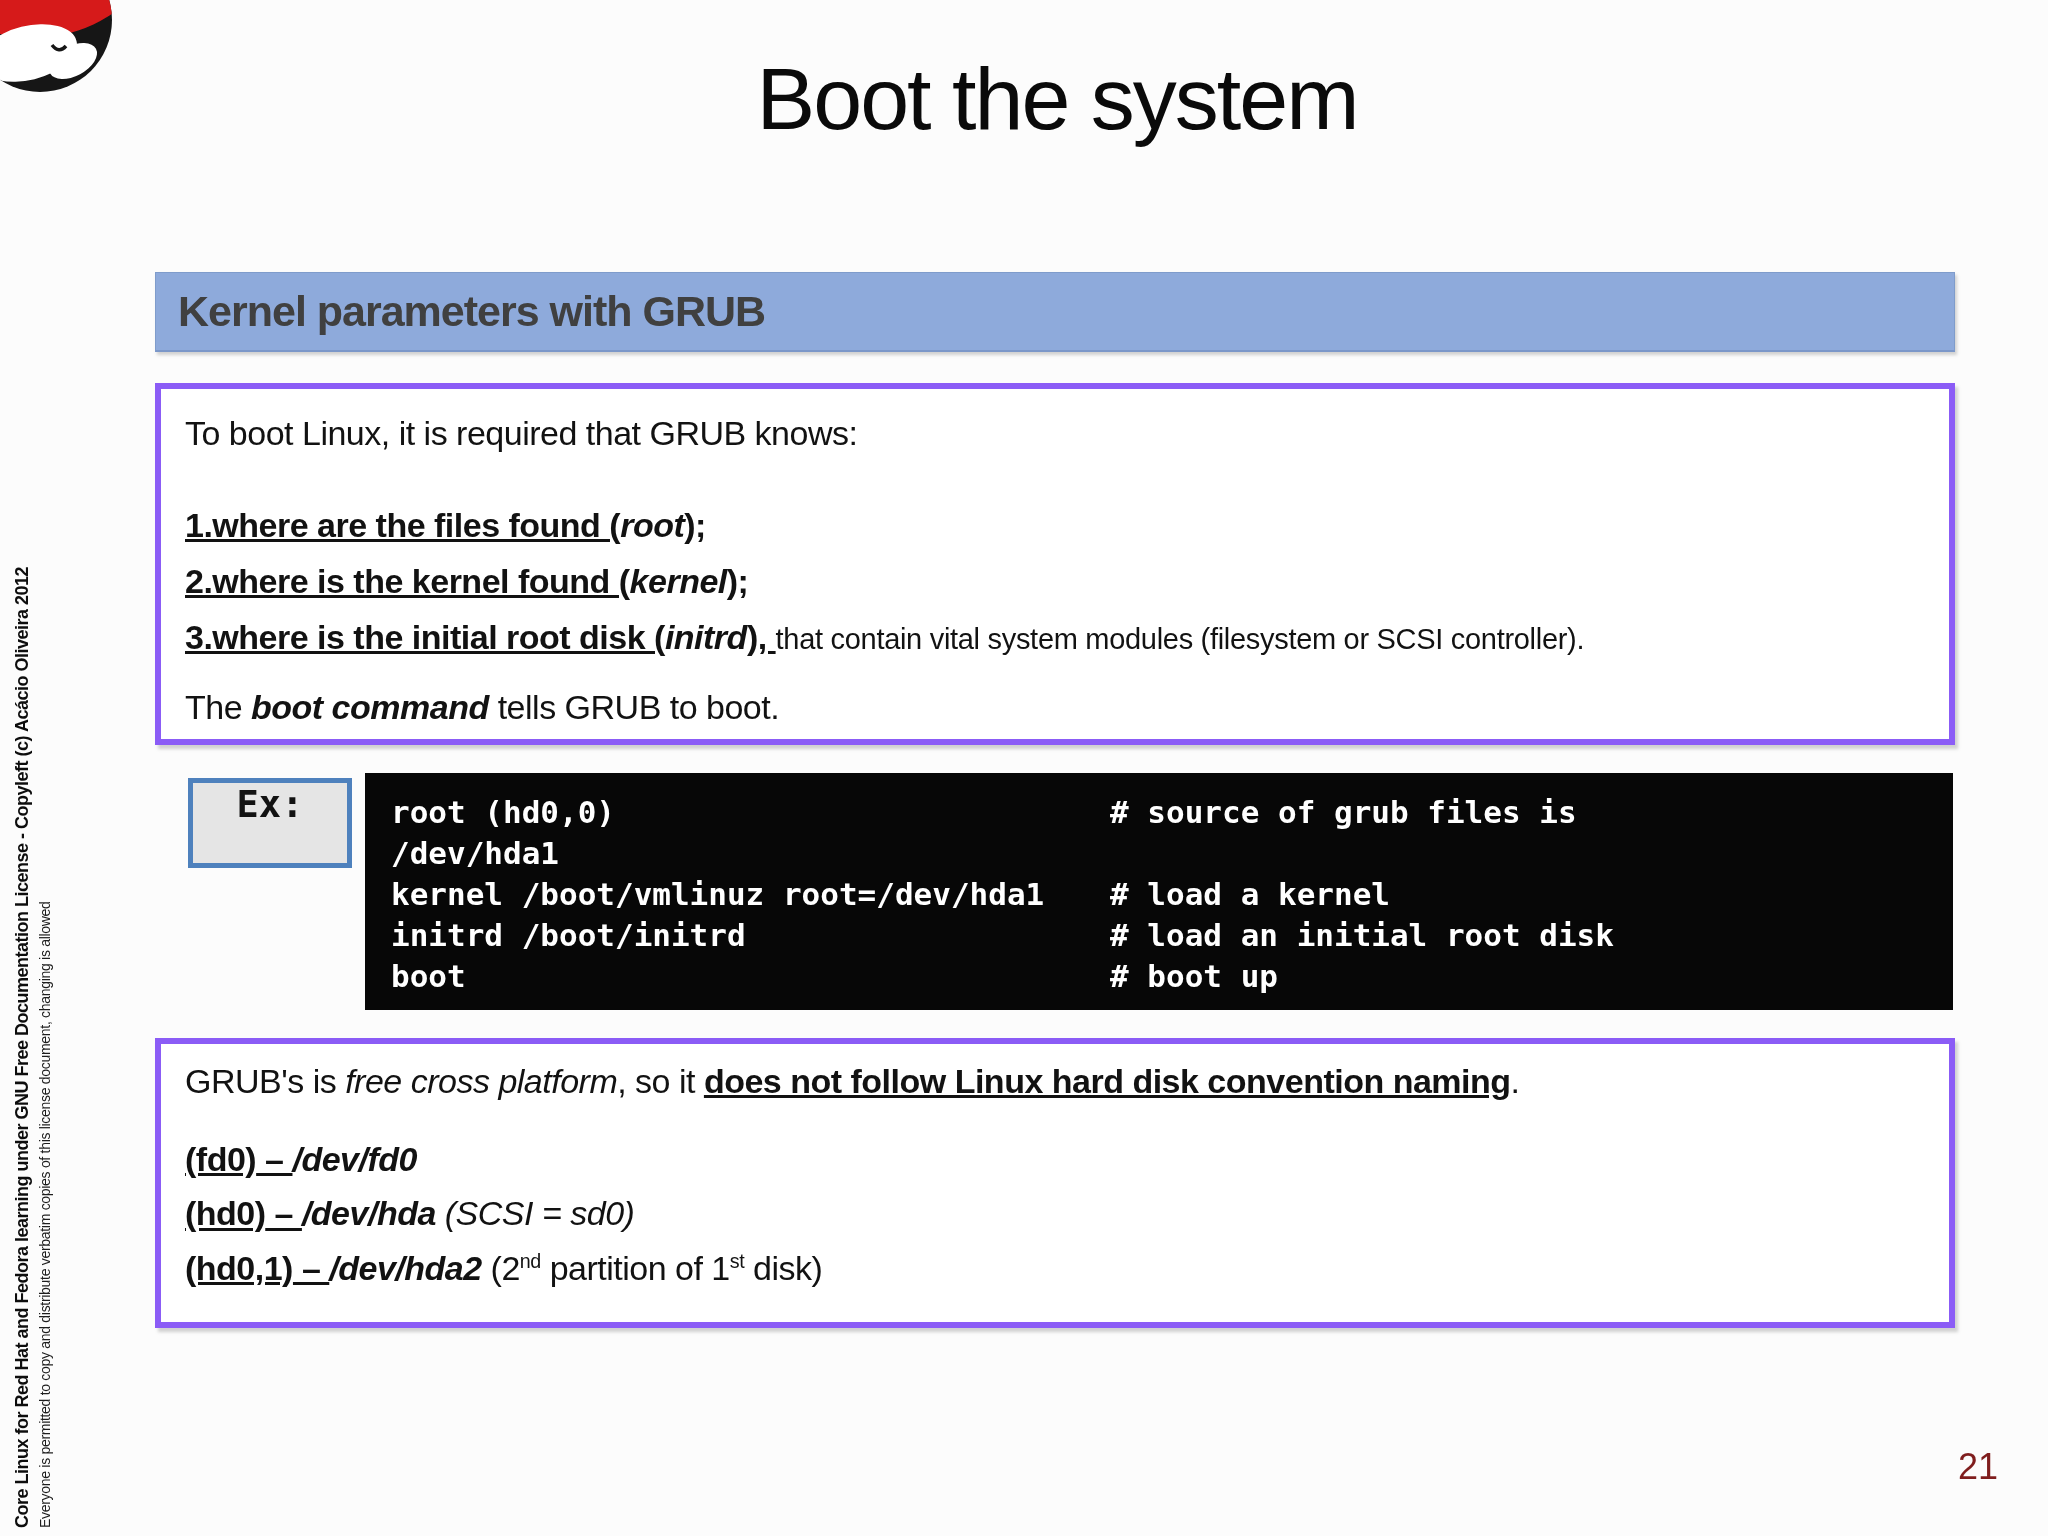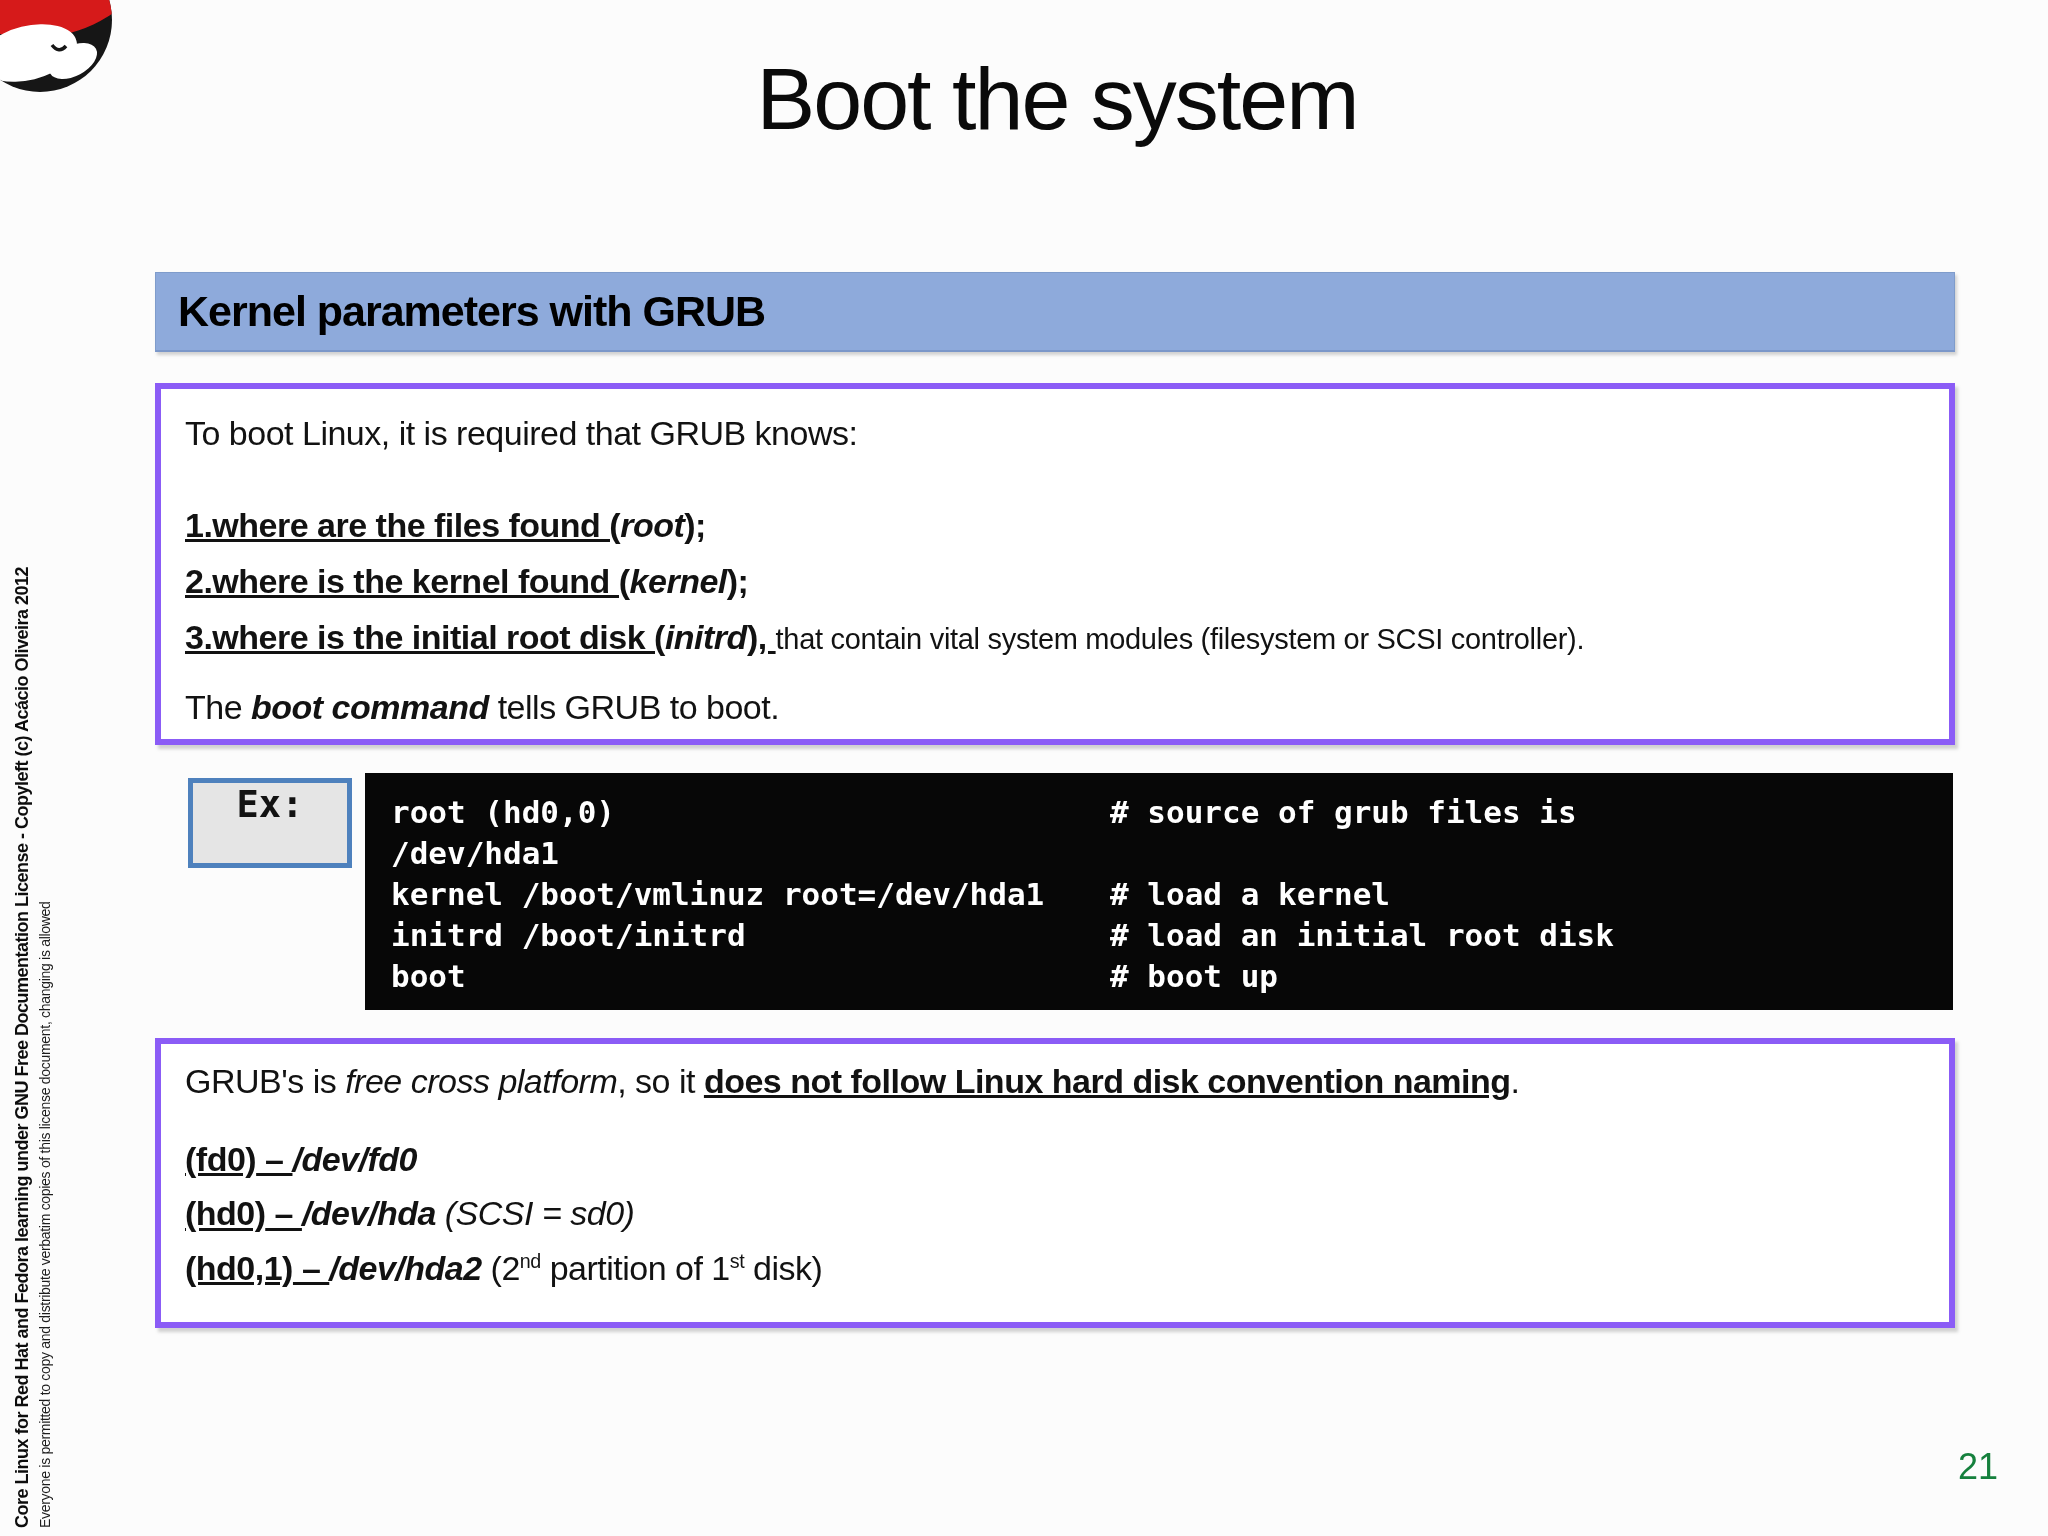--- a/index.html
+++ b/index.html
@@ -21,21 +21,21 @@
   }
 
   
   .section-header {
     position:absolute; left:155px; top:272px; width:1800px; height:80px;
     background:#8EAADB; border:1px solid #7f9ccb; border-bottom:2px solid #7b97c9;
     display:flex; align-items:center; padding-left:22px;
     box-shadow:2px 3px 3px rgba(130,130,130,.35);
   }
   .section-header .label {
-    font-size:43px; font-weight:bold; letter-spacing:-1px; color:#000000;
+    font-size:43px; font-weight:bold; letter-spacing:-1px; color:#404040;
   }
 
   
   .content-box {
     position:absolute; background:#ffffff;
     border:6px solid #8b5cf6;
     box-shadow:3px 4px 3px rgba(130,130,130,.35);
   }
   .intro-box { left:155px; top:383px; width:1800px; height:362px; padding:24px 30px 0 24px; }
   .naming-box { left:155px; top:1038px; width:1800px; height:290px; padding:18px 30px 0 24px; }
@@ -77,21 +77,21 @@
     position:absolute; left:12px; top:1528px; width:1010px;
     transform:rotate(-90deg); transform-origin:0 0;
     white-space:nowrap;
   }
   .sidebar-license .line1 { font-size:18px; font-weight:bold; letter-spacing:-0.5px; color:#0d0d0d; }
   .sidebar-license .line2 { font-size:14px; letter-spacing:-0.3px; color:#1d1d1d; margin-top:4px; }
 
   
   .page-number {
     position:absolute; left:1958px; top:1446px;
-    font-size:36px; color:#15803d;
+    font-size:36px; color:#7f1d1d;
   }
 </style>
 </head>
 <body>
 
 <div class="slide">
 
   <svg class="logo" viewBox="0 0 118 102" aria-hidden="true">
     <defs>
         <clipPath id="lc">

